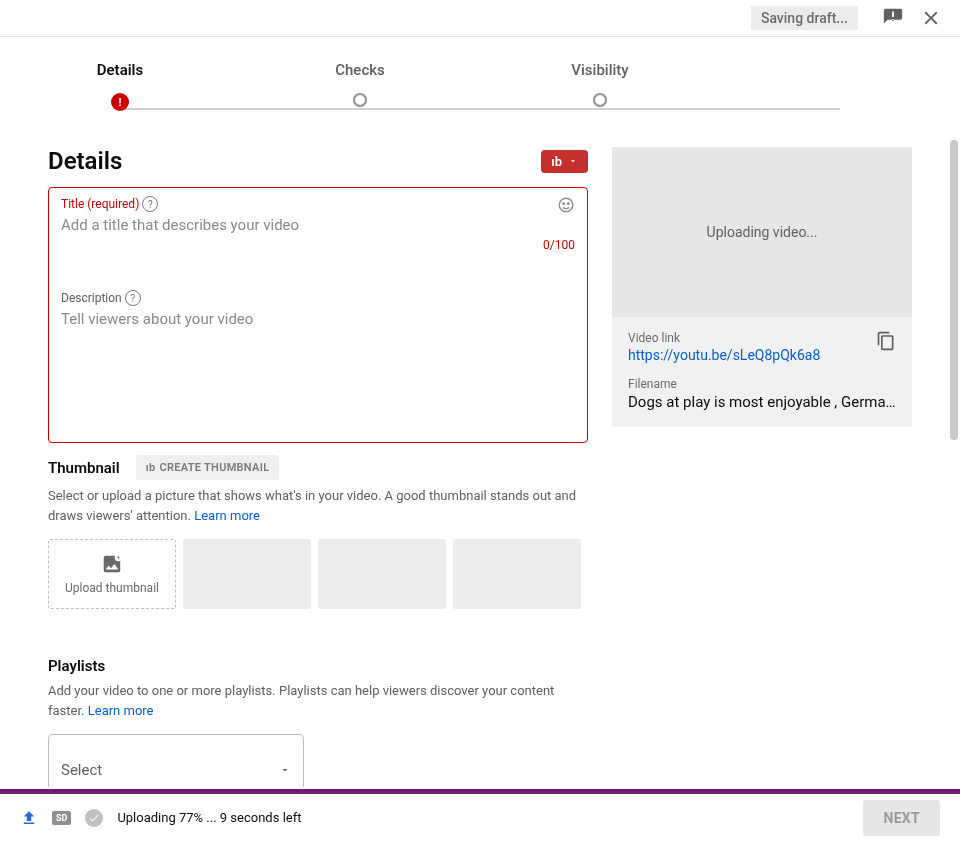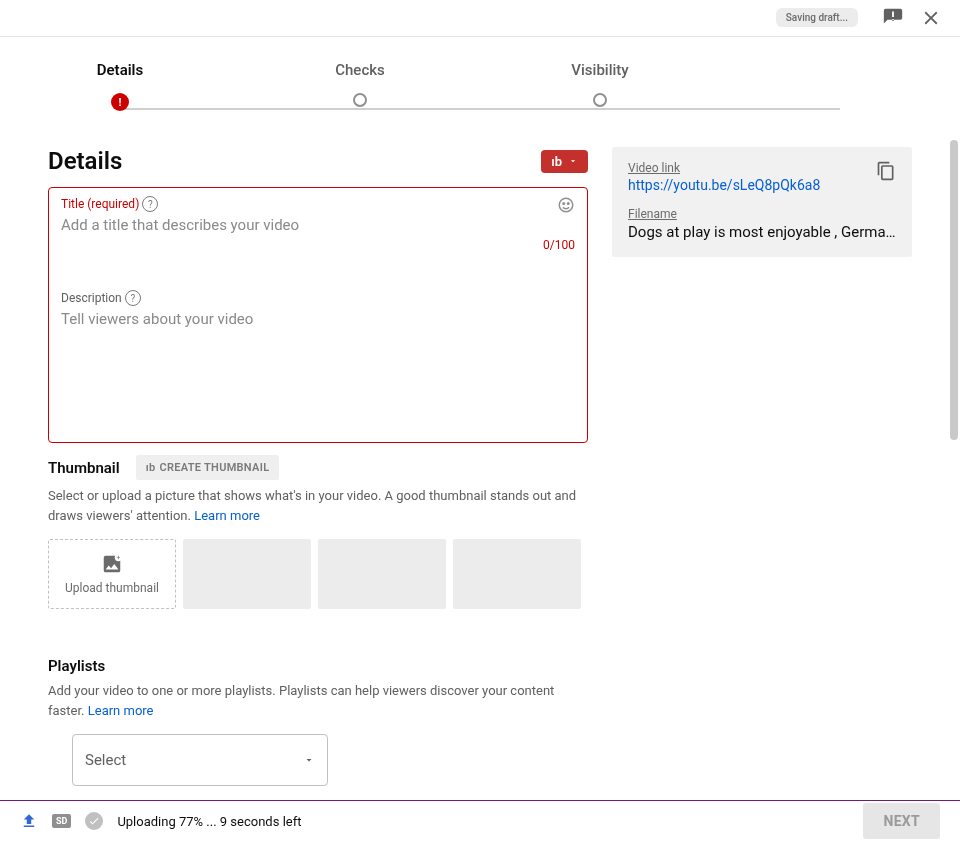--- a/index.html
+++ b/index.html
@@ -19,24 +19,24 @@
     height: 36px;
     display: flex;
     align-items: center;
     justify-content: flex-end;
     padding: 0 18px 0 0;
     border-bottom: 1px solid transparent;
   }
   .saving-badge {
     background: #ececec;
     color: #6b6b6b;
-    font-size: 10px;
+    font-size: 14px;
     font-weight: 500;
     padding: 4px 10px;
-    border-radius: 6px;
+    border-radius: 0;
     margin-right: 18px;
   }
   .topbar .icon-btn { margin-left: 6px; color: #606060; cursor: pointer; }
 
   .divider-top { height: 1px; background: #e5e5e5; }
 
   
   .stepper {
     display: grid;
     grid-template-columns: 1fr 1fr 1fr 1fr;
@@ -140,43 +140,43 @@
     width: 128px; height: 70px; border: 1px dashed #c0c0c0; border-radius:2px;
     display:flex; flex-direction:column; align-items:center; justify-content:center;
     gap:6px; color:#6b6b6b; font-size:12px; cursor:pointer;
   }
 
   
   .playlist-section { margin-top: 48px; }
   .playlist-title { font-size: 15px; font-weight: 600; }
   .select-box {
     margin-top: 14px; border:1px solid #c0c0c0; border-radius:4px;
-    padding: 16px 12px; width: 256px; display:flex; justify-content:space-between;
-    align-items:center; color:#606060; cursor:pointer; font-size:15px;margin-left:24px;
+    padding: 26px 12px; width: 256px; display:flex; justify-content:space-between;
+    align-items:center; color:#606060; cursor:pointer; font-size:15px;
   }
 
   
   .preview-panel { background:#f1f1f1; border-radius:2px; overflow:hidden; }
   .preview-video {
     height: 170px; background:#e6e6e6;
     display:flex; align-items:center; justify-content:center;
     color:#606060; font-size:14px;
   }
   .preview-meta { padding: 14px 16px 16px 16px; }
-  .meta-label { font-size: 12px; color:#6b6b6b; margin-bottom:2px;text-decoration:underline; }
+  .meta-label { font-size: 12px; color:#6b6b6b; margin-bottom:2px; }
   .video-link { color:#065fd4; font-size:14px; cursor:pointer; word-break:break-all; }
   .link-row { display:flex; justify-content:space-between; align-items:flex-start; }
   .copy-icon { color:#606060; cursor:pointer; margin-left:8px; flex-shrink:0; }
   .filename-row { margin-top: 14px; }
   .filename-val { font-size: 15px; color:#0d0d0d; white-space:nowrap; overflow:hidden; text-overflow:ellipsis; }
 
   
   .footer {
     position: absolute; bottom: 0; left: 0; right: 0;
-    height: 41px; border-top:1px solid #701a75;
+    height: 52px; border-top:5px solid #701a75;
     display:flex; align-items:center; padding: 0 20px;
     background:#fff;
   }
   .footer-left { display:flex; align-items:center; gap:14px; color:#606060; }
   .upload-icon-f { color:#3367d6; }
   .hd-badge {
     background:#909090; color:#fff; font-size:9px; font-weight:700;
     padding:2px 4px; border-radius:2px;
   }
   .check-circle {
@@ -310,20 +310,23 @@
         <svg width="12" height="12" viewBox="0 0 24 24" fill="#606060">
             <path d="M7 10l5 5 5-5z"></path>
           </svg>
       </div>
     </div>
 
   </div>
 
   <div class="right-col">
     <div class="preview-panel">
+      <div class="preview-video">
+        <span>Uploading video...</span>
+      </div>
       <div class="preview-meta">
         <div class="link-row">
           <div>
             <div class="meta-label">Video link</div>
             <div class="video-link">https://youtu.be/sLeQ8pQk6a8</div>
           </div>
           <span class="copy-icon">
             <svg width="20" height="20" viewBox="0 0 24 24" fill="#606060">
                 <path d="M16 1H4a2 2 0 0 0-2 2v14h2V3h12V1zm3 4H8a2 2 0 0 0-2 2v14a2 2 0 0 0 2 2h11a2 2 0 0 0 2-2V7a2 2 0 0 0-2-2zm0 16H8V7h11v14z"></path>
               </svg>

